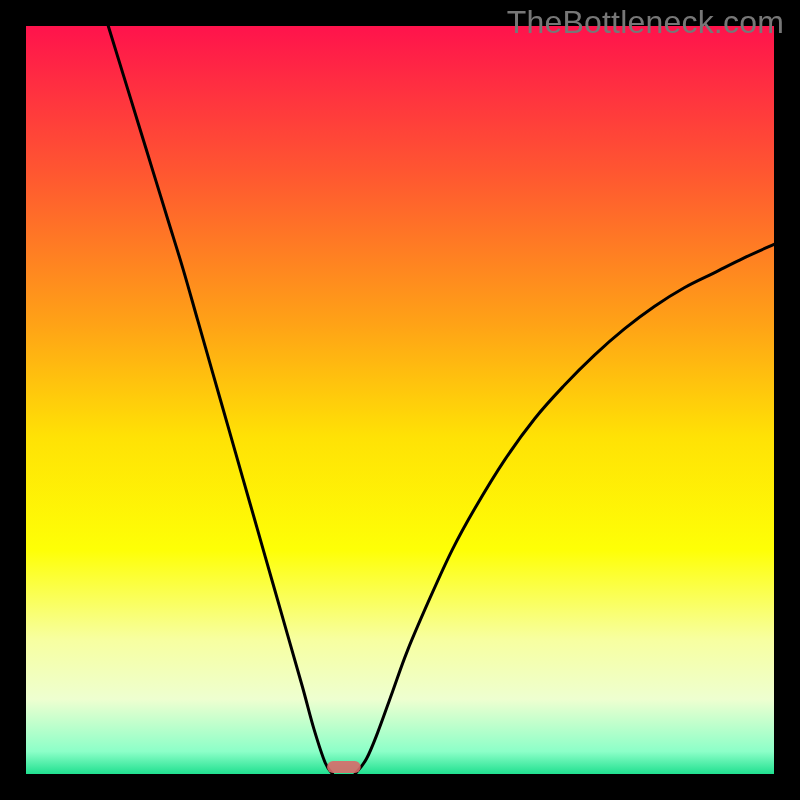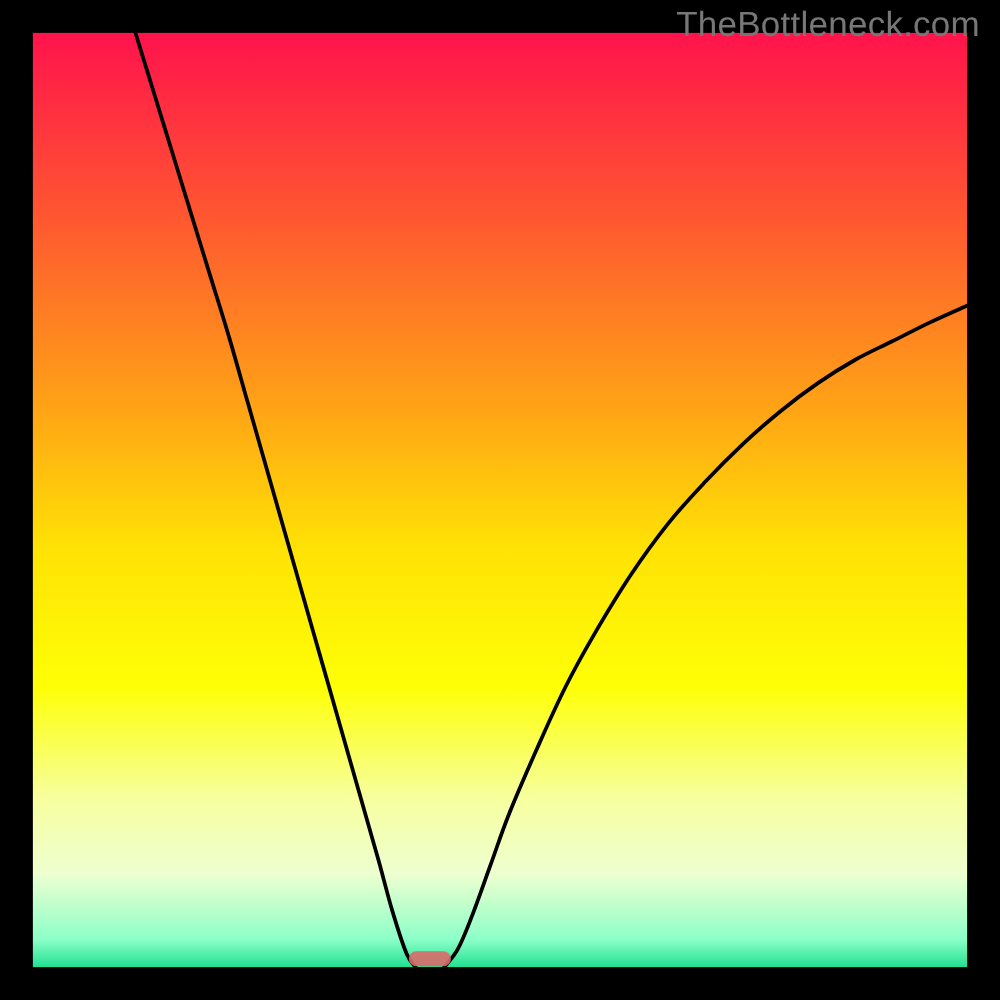--- a/index.html
+++ b/index.html
@@ -23,21 +23,21 @@
     top: 26px;
     width: 748px;
     height: 748px;
     overflow: hidden;
   }
   .watermark {
     position: absolute;
     top: 4px;
     right: 16px;
     color: #777777;
-    font-size: 28px;
+    font-size: 32px;
     font-weight: 500;
     letter-spacing: 0.2px;
     z-index: 5;
     user-select: none;
   }
   svg {
     display: block;
   }
   .marker {
     fill: #d96a6a;

